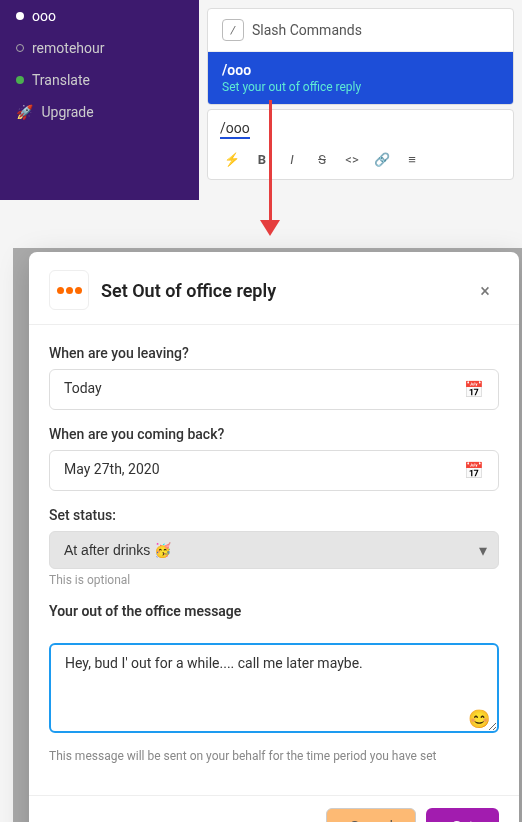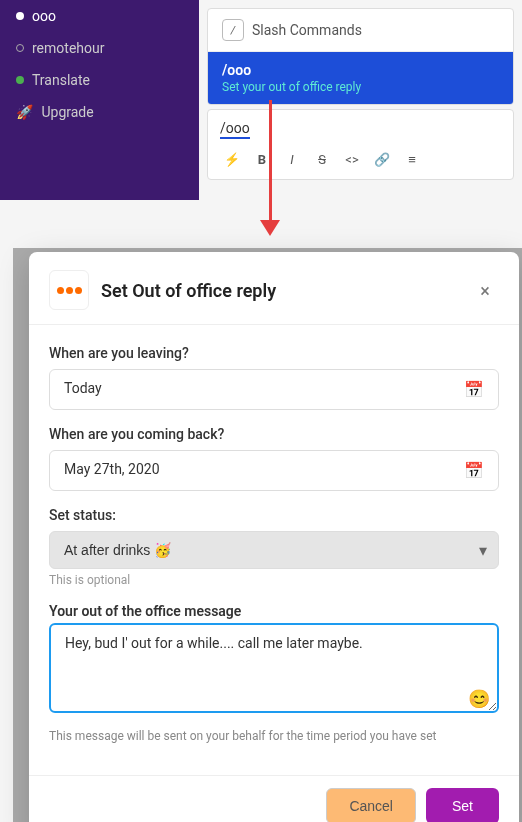--- a/index.html
+++ b/index.html
@@ -308,21 +308,21 @@
     .optional-text {
       font-size: 12px;
       color: #999;
       margin-top: 4px;
     }
 
     .message-label {
       font-size: 14px;
       font-weight: 600;
       color: #333;
-      margin-bottom: 4px;
+      margin-bottom: 24px;
       display: block;
     }
 
     .message-textarea-wrapper {
       position: relative;
     }
 
     .message-textarea {
       width: 100%;
       border: 2px solid #1d9bf0;

